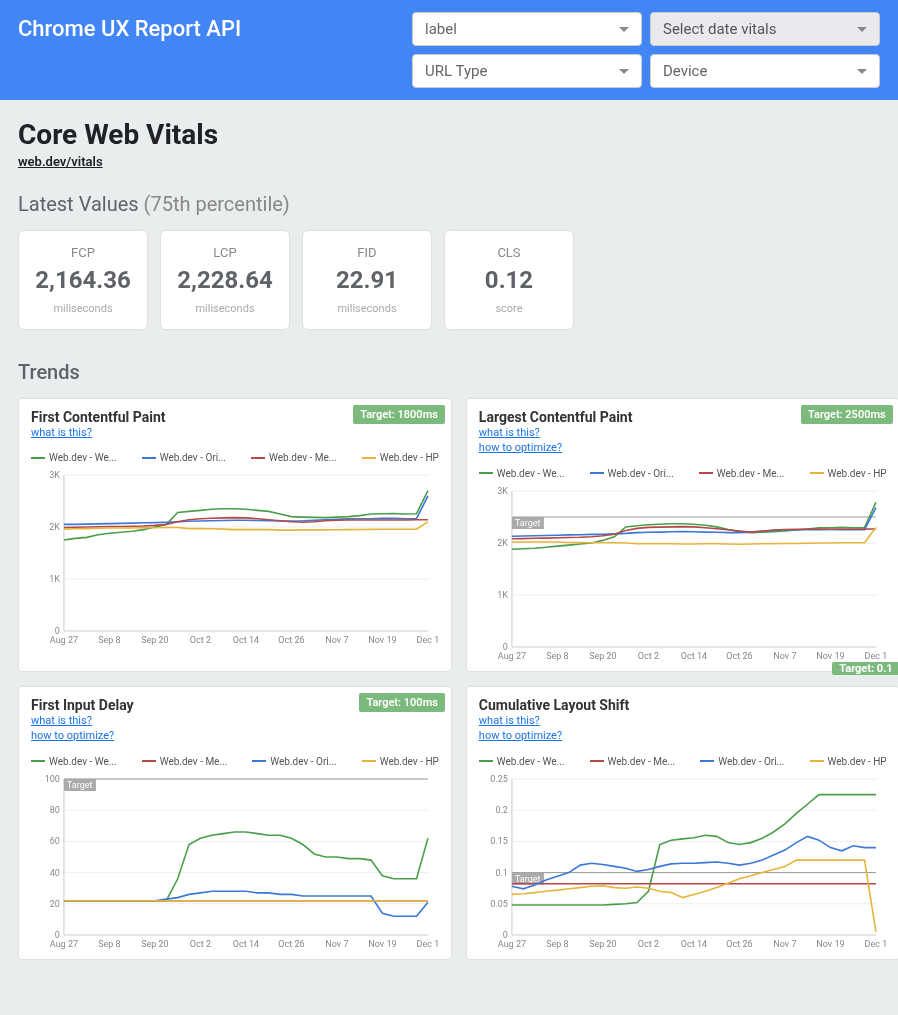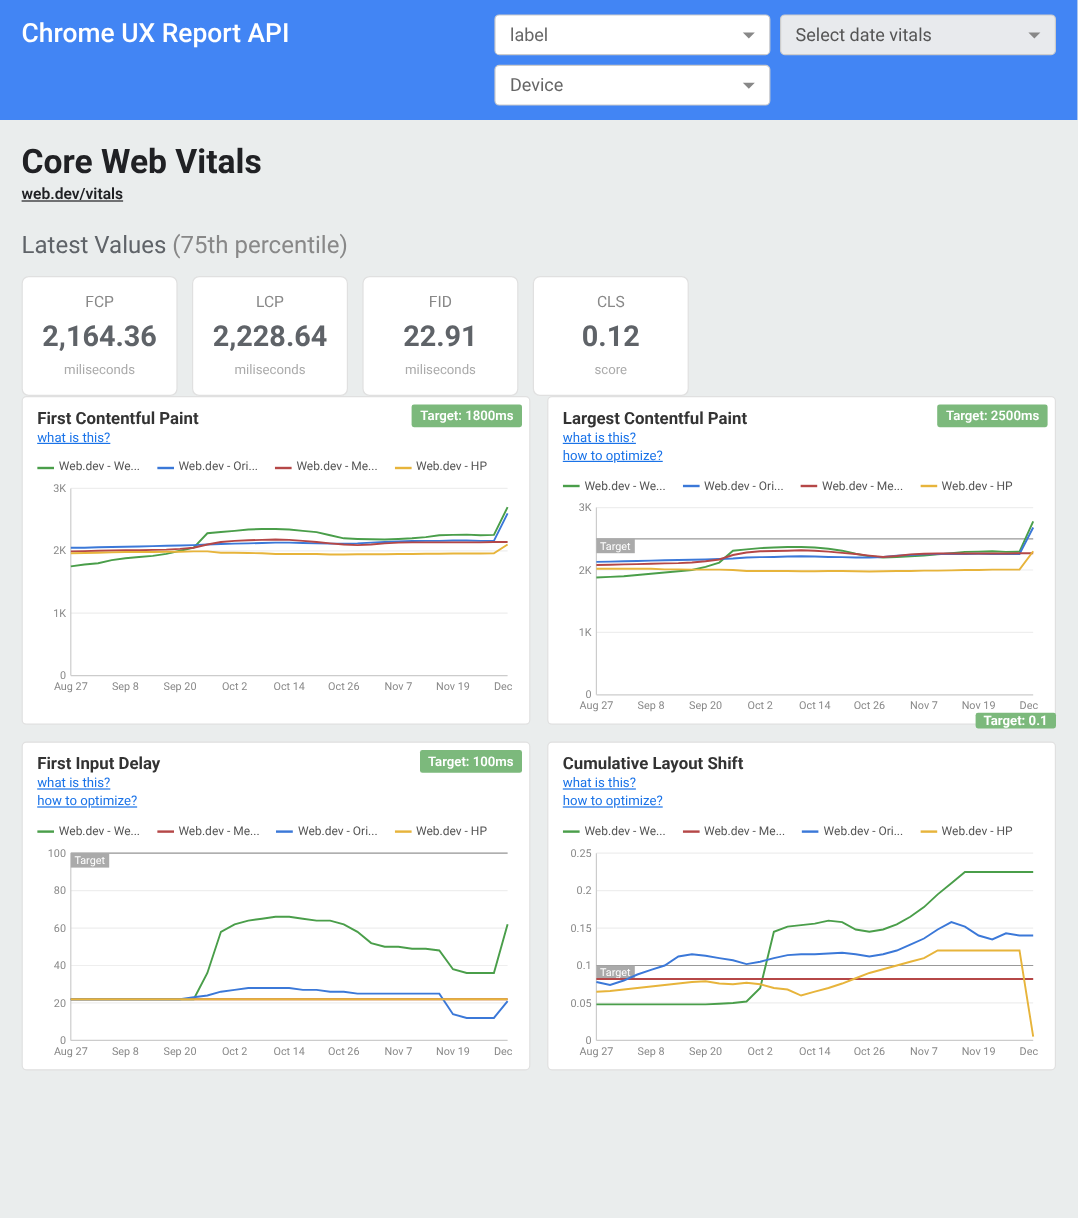--- a/index.html
+++ b/index.html
@@ -20,21 +20,21 @@
 .metric-name { font-size: 13px; color: #888; margin-bottom: 6px; }
 .metric-value { font-size: 24px; color: #5f6368; font-weight: 700; margin-bottom: 8px; }
 .metric-unit { font-size: 11px; color: #aaa; }
 .trends-title { font-size: 20px; color: #5f6368; margin-top: 30px; margin-bottom: 14px; font-weight: 500; }
 .charts-grid { display: grid; grid-template-columns: 1fr 1fr; gap: 14px; position: relative; }
 .chart-card { background: #fff; border: 1px solid #e0e0e0; border-radius: 4px; padding: 10px 12px 6px; position: relative; }
 .chart-title { font-size: 14px; font-weight: 700; color: #333; }
 .chart-link { font-size: 11px; color: #1a73e8; text-decoration: underline; display: block; line-height: 1.4; }
 .target-badge { position: absolute; top: 6px; right: 6px; background: #7cb97c; color: #fff; font-size: 11px; font-weight: 600; padding: 3px 7px; border-radius: 2px; }
 .floating-target { position: absolute; background: #7cb97c; color: #fff; font-size: 11px; font-weight: 700; padding: 0 7px; border-radius: 2px; z-index: 5; }
-.legend { display: flex; gap: 14px; margin-top: 12px; margin-bottom: 6px; font-size: 10px; color: #555; }
+.legend { display: flex; gap: 25px; margin-top: 12px; margin-bottom: 6px; font-size: 10px; color: #555; }
 .legend-item { display: flex; align-items: center; gap: 4px; white-space: nowrap; overflow: hidden; text-overflow: ellipsis; max-width: 90px; }
 .legend-swatch { width: 14px; height: 2px; }
 .chart-svg { width: 100%; height: 180px; display: block; }
 .axis-text { font-size: 9px; fill: #888; }
 .grid-line { stroke: #eee; stroke-width: 1; }
 .axis-line { stroke: #ccc; stroke-width: 1; }
 .target-line { stroke: #999; stroke-width: 1; }
 .target-label-box { fill: #aaa; }
 .target-label-text { fill: #fff; font-size: 9px; }
 .series-line { fill: none; stroke-width: 1.6; }
@@ -47,20 +47,24 @@
   <div class="header-controls">
     <div class="select-box">
       <span>label</span>
       <span class="arrow-down"></span>
     </div>
     <div class="select-box filled">
       <span>Select date vitals</span>
       <span class="arrow-down"></span>
     </div>
     <div class="select-box">
+      <span>URL Type</span>
+      <span class="arrow-down"></span>
+    </div>
+    <div class="select-box">
       <span>Device</span>
       <span class="arrow-down"></span>
     </div>
   </div>
 </div>
 
 <div class="body-content">
   <h1 class="page-title">Core Web Vitals</h1>
   <a href="#" class="page-link">web.dev/vitals</a>
 
@@ -85,20 +89,21 @@
     <div class="metric-value">22.91</div>
     <div class="metric-unit">miliseconds</div>
   </div>
       <div class="metric-card">
     <div class="metric-name">CLS</div>
     <div class="metric-value">0.12</div>
     <div class="metric-unit">score</div>
   </div>
     </div>
 
+  <div class="trends-title">Trends</div>
 
   <div class="charts-grid" id="charts-grid">
       <div class="chart-card">
         <div class="target-badge">Target: 1800ms</div>
         <div class="chart-title">First Contentful Paint</div>
         <a class="chart-link" href="#">what is this?</a>
         <div class="legend">
           <div class="legend-item">
             <span class="legend-swatch" style="background: rgb(74, 158, 74);"></span>
             <span>Web.dev - We...</span>

